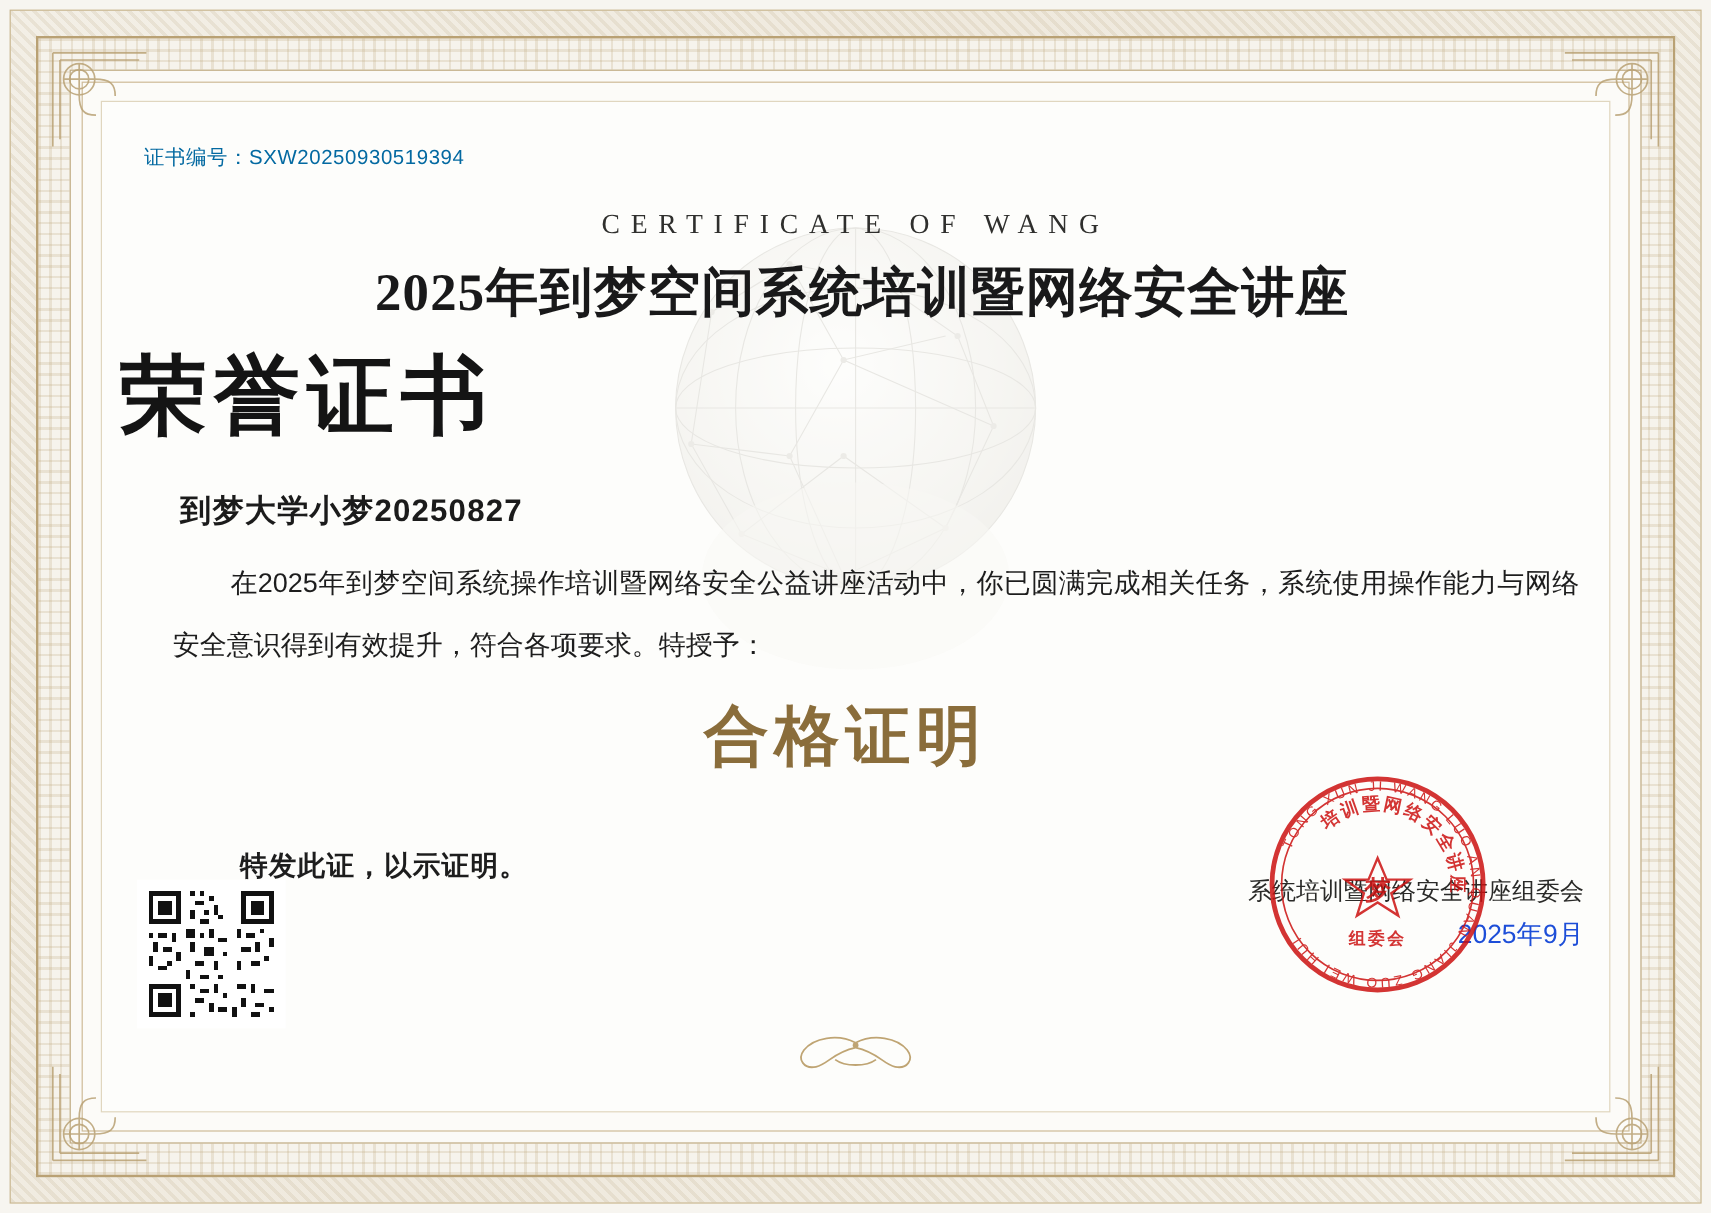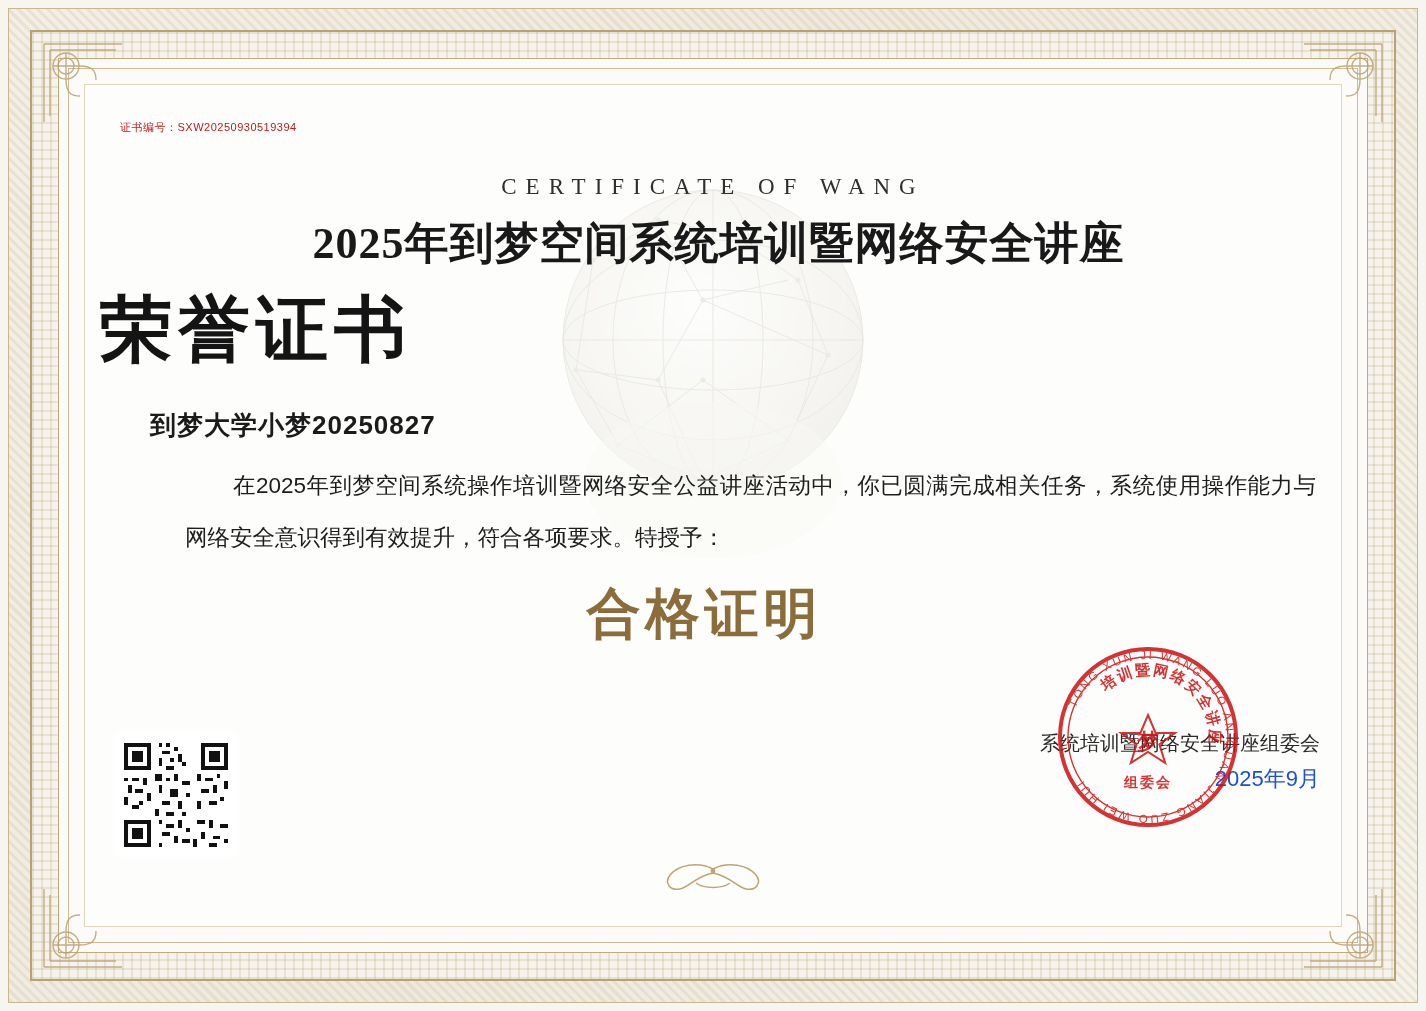--- a/index.html
+++ b/index.html
@@ -81,22 +81,22 @@
 
   
   .content {
     position: absolute;
     left: 100px; top: 96px; right: 100px; bottom: 96px;
   }
   .cert-no {
     position: absolute;
     left: 20px;
     top: 24px;
-    font-size: 11px;
-    color: #b91c1c;
+    font-size: 17px;
+    color: #0369a1;
     letter-spacing: 0.5px;
   }
   .eyebrow {
     position: absolute;
     top: 78px;
     left: 0; right: 0;
     text-align: center;
     font-family: "Liberation Serif", serif;
     font-size: 23px;
     letter-spacing: 9px;
@@ -136,21 +136,20 @@
   .body-text {
     position: absolute;
     top: 364px;
     left: 44px;
     right: 10px;
     font-size: 22.5px;
     line-height: 52px;
     color: #1d1d1d;
     text-indent: 48px;
     text-align: justify;
-    margin-left: 41px;
   }
   .award {
     position: absolute;
     top: 482px;
     left: 0; right: 17px;
     text-align: center;
     font-family: "Liberation Serif", serif;
     font-weight: bold;
     font-size: 54px;
     letter-spacing: 5px;
@@ -322,20 +321,21 @@
     <div class="main-title">2025年到梦空间系统培训暨网络安全讲座</div>
 
     <div class="big-title">荣誉证书</div>
 
     <div class="recipient">到梦大学小梦20250827</div>
 
     <div class="body-text">在2025年到梦空间系统操作培训暨网络安全公益讲座活动中，你已圆满完成相关任务，系统使用操作能力与网络安全意识得到有效提升，符合各项要求。特授予：</div>
 
     <div class="award">合格证明</div>
 
+    <div class="closing">特发此证，以示证明。</div>
 
     <div class="qr">
       <svg viewBox="0 0 29 29" width="112" height="112" shape-rendering="crispEdges" xmlns="http://www.w3.org/2000/svg">
         <rect width="29" height="29" fill="#ffffff"></rect>
         <g fill="#111111">
           <rect x="1" y="1" width="7" height="7"></rect>
             <rect x="2" y="2" width="5" height="5" fill="#ffffff"></rect>
             <rect x="3" y="3" width="3" height="3"></rect>
           <rect x="21" y="1" width="7" height="7"></rect>
             <rect x="22" y="2" width="5" height="5" fill="#ffffff"></rect>

